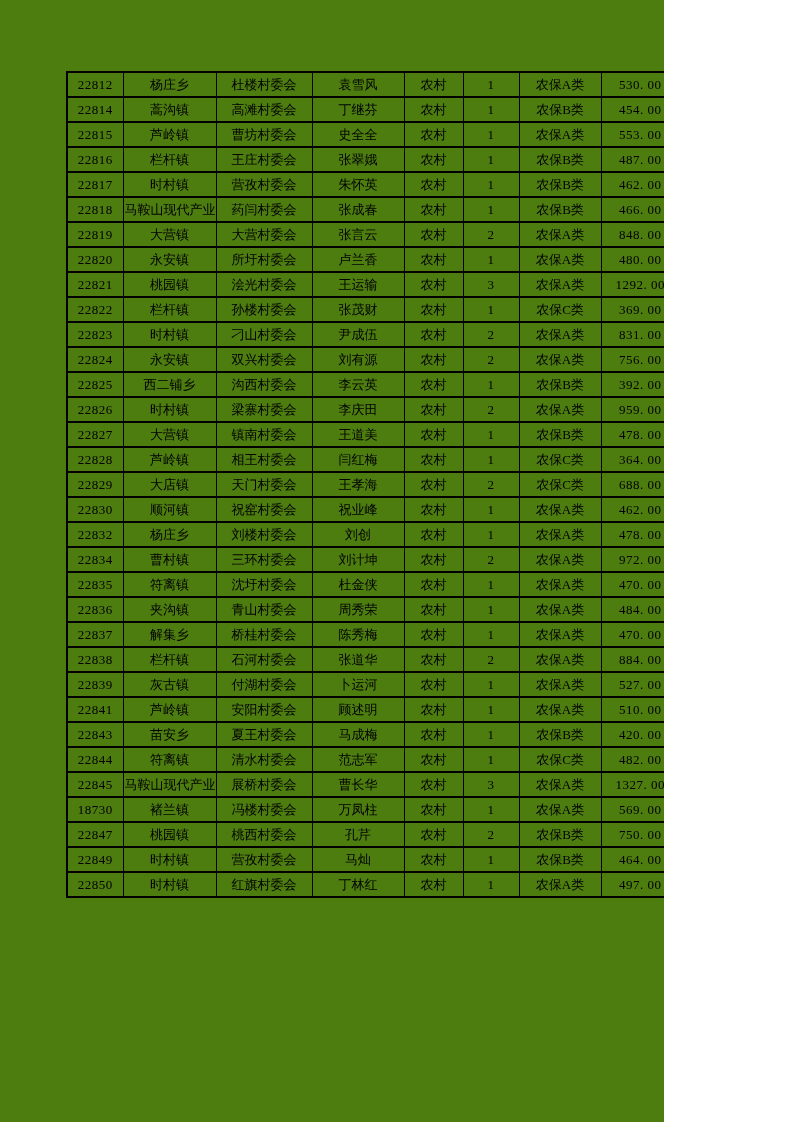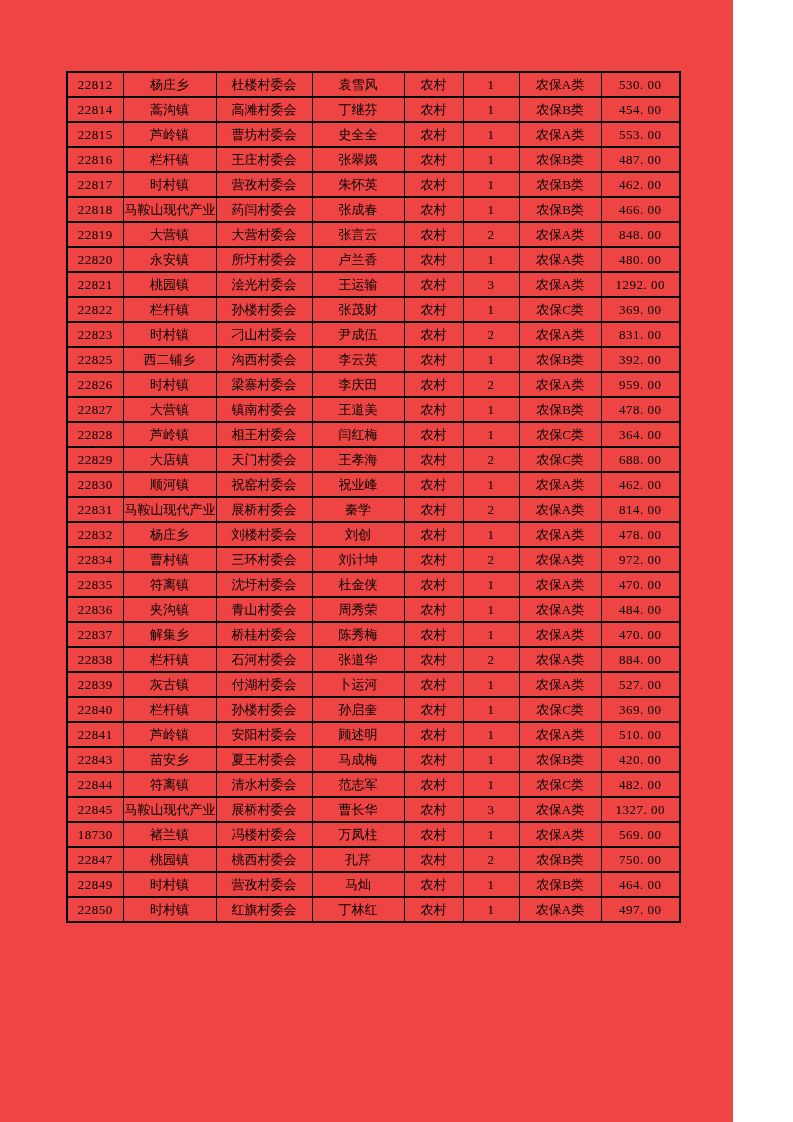--- a/index.html
+++ b/index.html
@@ -2,23 +2,23 @@
 <html><head>
 <meta charset="utf-8">
 <style>
   html, body {
     margin: 0;
     padding: 0;
     background: #ffffff;
   }
   .page {
     position: relative;
-    width: 733px;
+    width: 664px;
     height: 1122px;
-    background: #ef4444;
+    background: #4d7c0f;
     overflow: hidden;
     font-family: "Liberation Serif", "DejaVu Serif", serif;
     color: #000000;
   }
   table.roster {
     position: absolute;
     left: 66px;
     top: 71px;
     width: 613px;
     border-collapse: collapse;
@@ -166,20 +166,30 @@
           <td class="num">22823</td>
           <td>时村镇</td>
           <td>刁山村委会</td>
           <td>尹成伍</td>
           <td>农村</td>
           <td class="num">2</td>
           <td>农保A类</td>
           <td class="num">831. 00</td>
         </tr>
         <tr>
+          <td class="num">22824</td>
+          <td>永安镇</td>
+          <td>双兴村委会</td>
+          <td>刘有源</td>
+          <td>农村</td>
+          <td class="num">2</td>
+          <td>农保A类</td>
+          <td class="num">756. 00</td>
+        </tr>
+        <tr>
           <td class="num">22825</td>
           <td>西二铺乡</td>
           <td>沟西村委会</td>
           <td>李云英</td>
           <td>农村</td>
           <td class="num">1</td>
           <td>农保B类</td>
           <td class="num">392. 00</td>
         </tr>
         <tr>
@@ -226,30 +236,20 @@
           <td class="num">22830</td>
           <td>顺河镇</td>
           <td>祝窑村委会</td>
           <td>祝业峰</td>
           <td>农村</td>
           <td class="num">1</td>
           <td>农保A类</td>
           <td class="num">462. 00</td>
         </tr>
         <tr>
-          <td class="num">22831</td>
-          <td>马鞍山现代产业</td>
-          <td>展桥村委会</td>
-          <td>秦学</td>
-          <td>农村</td>
-          <td class="num">2</td>
-          <td>农保A类</td>
-          <td class="num">814. 00</td>
-        </tr>
-        <tr>
           <td class="num">22832</td>
           <td>杨庄乡</td>
           <td>刘楼村委会</td>
           <td>刘创</td>
           <td>农村</td>
           <td class="num">1</td>
           <td>农保A类</td>
           <td class="num">478. 00</td>
         </tr>
         <tr>
@@ -304,30 +304,20 @@
         </tr>
         <tr>
           <td class="num">22839</td>
           <td>灰古镇</td>
           <td>付湖村委会</td>
           <td>卜运河</td>
           <td>农村</td>
           <td class="num">1</td>
           <td>农保A类</td>
           <td class="num">527. 00</td>
-        </tr>
-        <tr>
-          <td class="num">22840</td>
-          <td>栏杆镇</td>
-          <td>孙楼村委会</td>
-          <td>孙启奎</td>
-          <td>农村</td>
-          <td class="num">1</td>
-          <td>农保C类</td>
-          <td class="num">369. 00</td>
         </tr>
         <tr>
           <td class="num">22841</td>
           <td>芦岭镇</td>
           <td>安阳村委会</td>
           <td>顾述明</td>
           <td>农村</td>
           <td class="num">1</td>
           <td>农保A类</td>
           <td class="num">510. 00</td>

